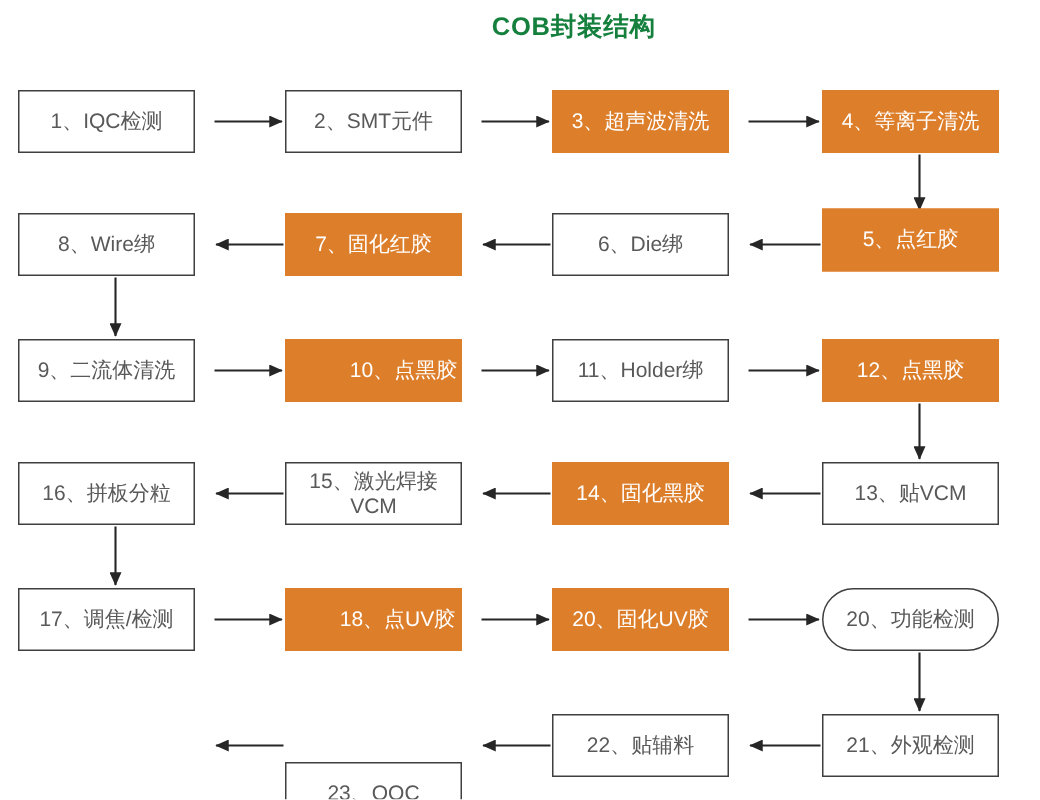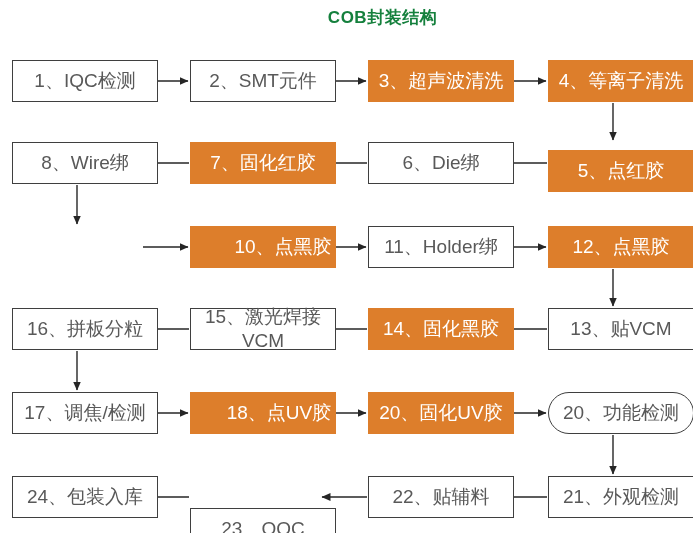--- a/index.html
+++ b/index.html
@@ -21,28 +21,28 @@
     left: 0;
     width: 100%;
     text-align: center;
     font-size: 17px;
     font-weight: 700;
     color: #1a1a1a;
     letter-spacing: 0.5px;
   }
   .step {
     position: absolute;
-    width: 146px;
+    width: 118px;
     height: 42px;
     box-sizing: border-box;
     display: flex;
     align-items: center;
     justify-content: center;
     text-align: center;
-    font-size: 19px;
+    font-size: 14px;
     line-height: 1.25;
     white-space: pre-line;
     background: #ffffff;
     border: 1px solid var(--box-border, #3f3f3f);
     color: var(--box-text, #595959);
   }
   .step.hl {
     background: var(--hl-bg, #dd7e2b);
     border: 1px solid var(--hl-bg, #dd7e2b);
     color: var(--hl-text, #ffffff);
@@ -88,33 +88,33 @@
       <line x1="499" y1="413" x2="546" y2="413" stroke="#262626" stroke-width="1.4" marker-end="url(#ah)"></line>
       <line x1="613" y1="435" x2="613" y2="474" stroke="#262626" stroke-width="1.4" marker-end="url(#ah)"></line>
       <line x1="547" y1="497" x2="500" y2="497" stroke="#262626" stroke-width="1.4" marker-end="url(#ah)"></line>
       <line x1="367" y1="497" x2="322" y2="497" stroke="#262626" stroke-width="1.4" marker-end="url(#ah)"></line>
       <line x1="189" y1="497" x2="144" y2="497" stroke="#262626" stroke-width="1.4" marker-end="url(#ah)"></line>
     </svg>
 <div class="step" style="left: 12px; top: 60px;">1、IQC检测</div>
     <div class="step" style="left: 190px; top: 60px;">2、SMT元件</div>
     <div class="step hl" style="left: 368px; top: 60px;">3、超声波清洗</div>
     <div class="step hl" style="left: 548px; top: 60px;">4、等离子清洗</div>
-    <div class="step hl" style="left: 548px; top: 150px;">5、点红胶</div>
+    <div class="step hl" style="left: 548px; top: 139px;">5、点红胶</div>
     <div class="step" style="left: 368px; top: 142px;">6、Die绑</div>
     <div class="step hl" style="left: 190px; top: 142px;">7、固化红胶</div>
     <div class="step" style="left: 12px; top: 142px;">8、Wire绑</div>
+    <div class="step" style="left: 12px; top: 226px;">9、二流体清洗</div>
     <div class="step hl" style="left: 190px; top: 226px; padding-left: 40px;">10、点黑胶</div>
     <div class="step" style="left: 368px; top: 226px;">11、Holder绑</div>
     <div class="step hl" style="left: 548px; top: 226px;">12、点黑胶</div>
     <div class="step" style="left: 548px; top: 308px;">13、贴VCM</div>
     <div class="step hl" style="left: 368px; top: 308px;">14、固化黑胶</div>
     <div class="step" style="left: 190px; top: 308px;">15、激光焊接
 VCM</div>
     <div class="step" style="left: 12px; top: 308px;">16、拼板分粒</div>
     <div class="step" style="left: 12px; top: 392px;">17、调焦/检测</div>
     <div class="step hl" style="left: 190px; top: 392px; padding-left: 32px;">18、点UV胶</div>
     <div class="step hl" style="left: 368px; top: 392px;">20、固化UV胶</div>
     <div class="step" style="left: 548px; top: 392px; border-radius: 21px;">20、功能检测</div>
     <div class="step" style="left: 548px; top: 476px;">21、外观检测</div>
     <div class="step" style="left: 368px; top: 476px;">22、贴辅料</div>
     <div class="step" style="left: 190px; top: 476px; margin-top: 32px;">23、OQC</div>
-    <div class="step" style="left: 12px; top: 476px;">24、包装入库</div>
   </div>
 
 </body></html>

